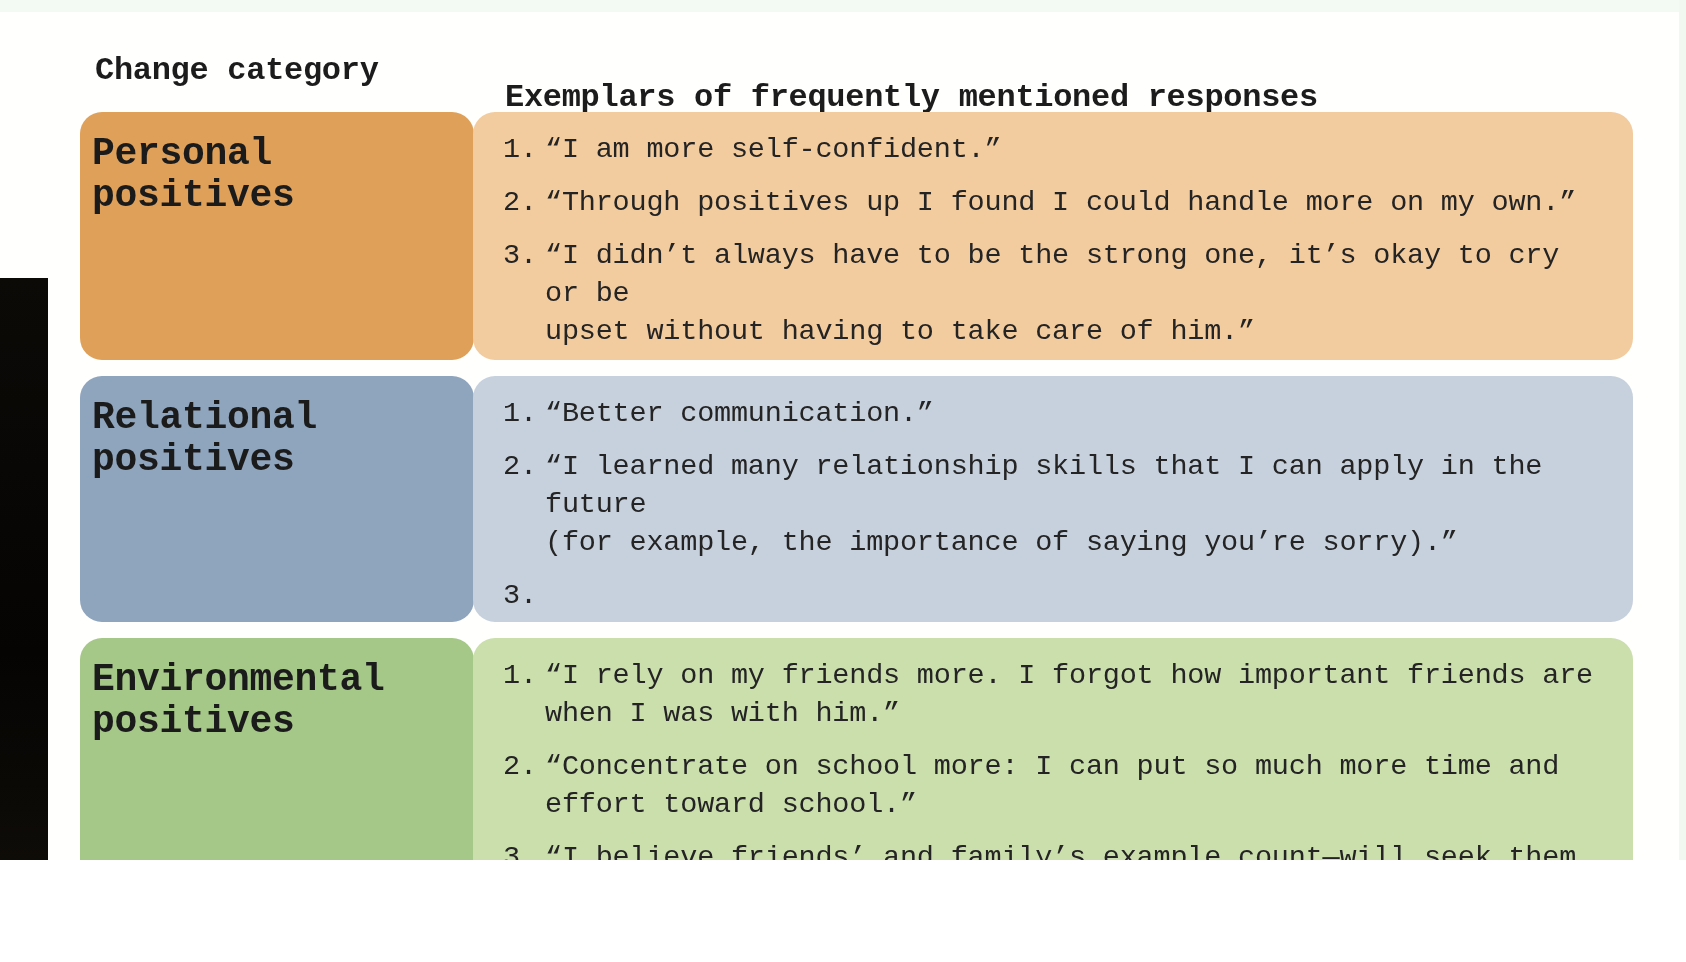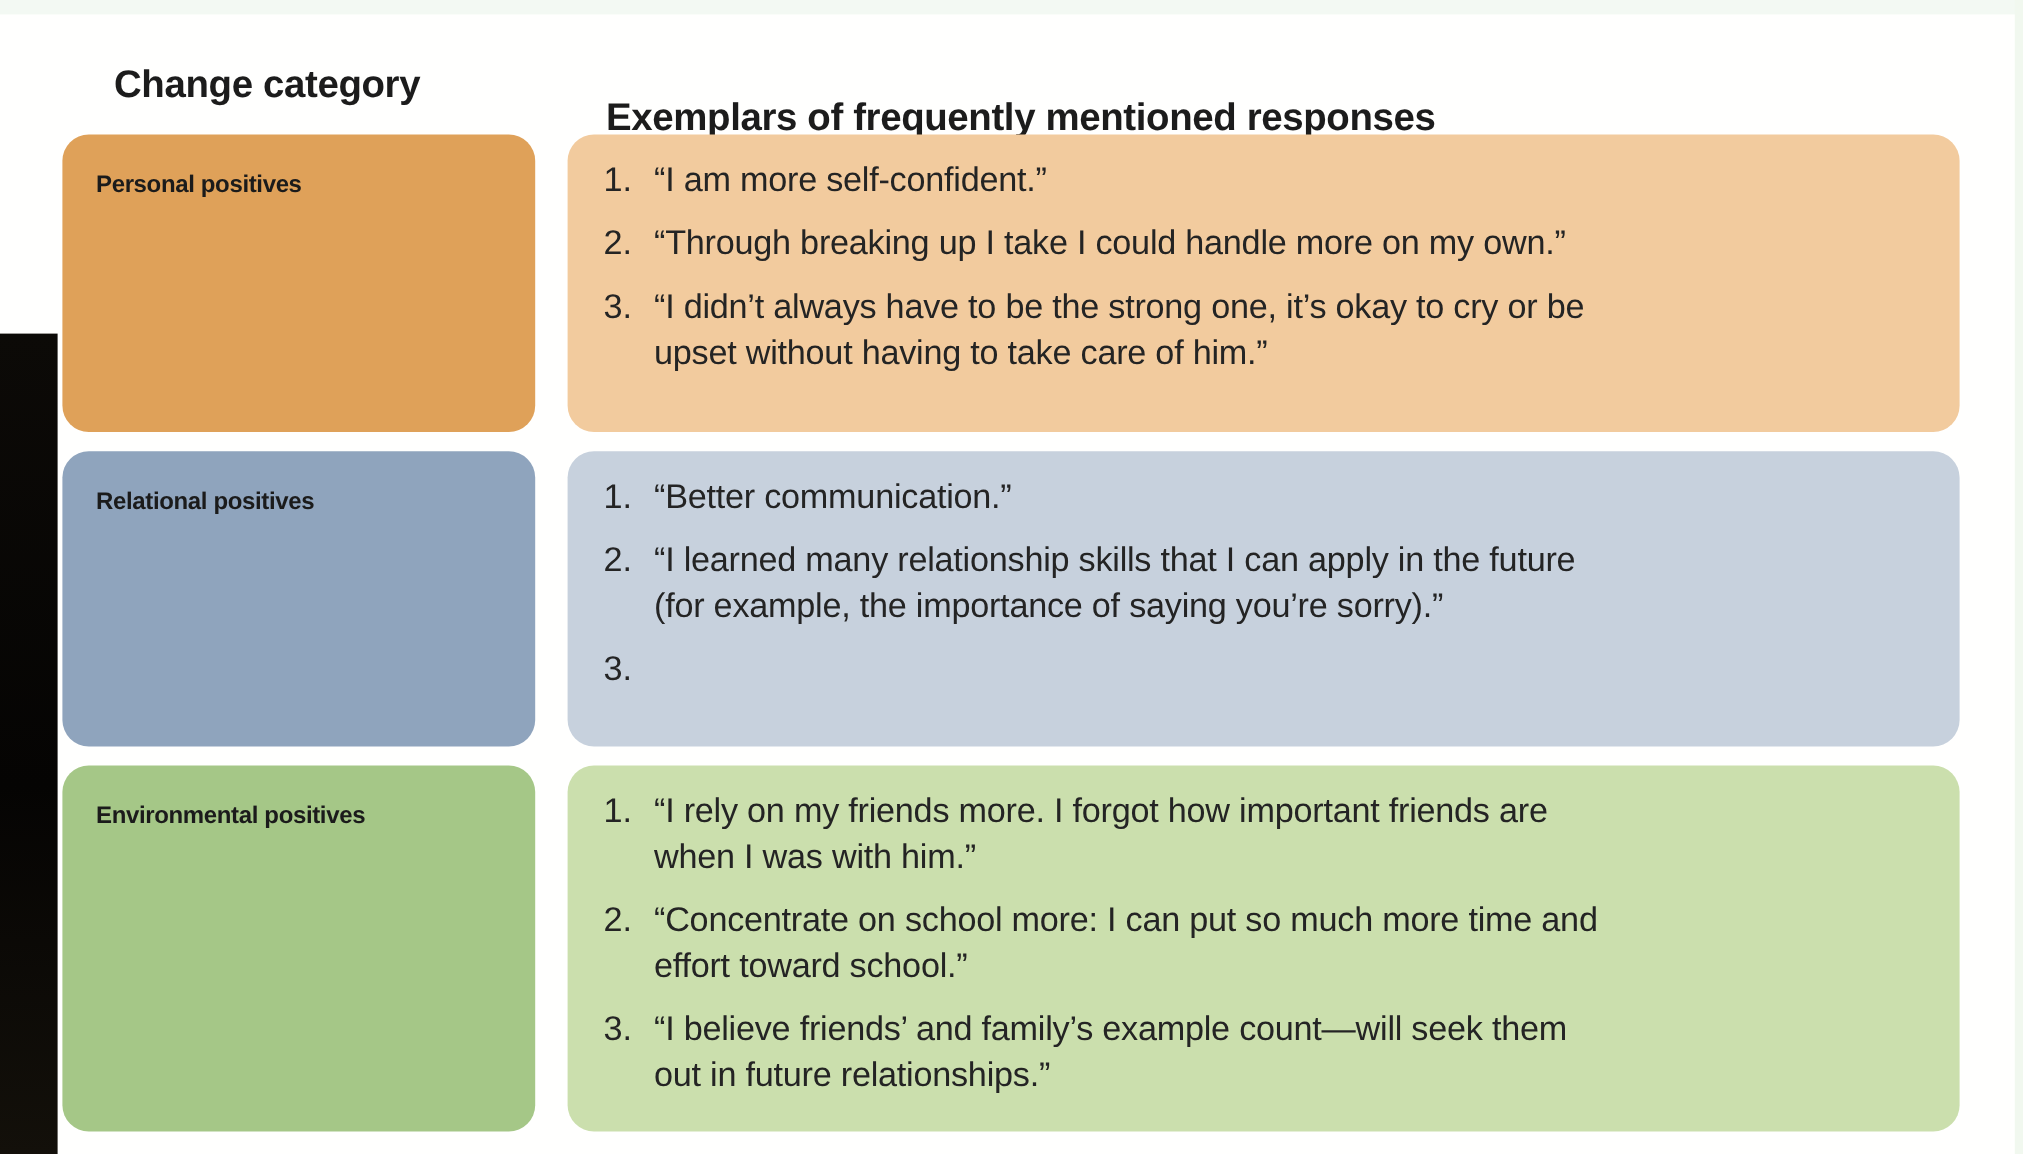--- a/index.html
+++ b/index.html
@@ -1,22 +1,22 @@
 <!DOCTYPE html>
 <html><head>
 <meta charset="utf-8">
 <style>
   html, body { margin: 0; padding: 0; background: #ffffff; }
   .page {
     position: relative;
     width: 1686px;
-    height: 962px;
+    height: 860px;
     background: #fffffe;
     overflow: hidden;
-    font-family: Liberation Sans, sans-serif;
+    font-family: Liberation Mono, monospace;
   }
   .top-strip {
     position: absolute; left: 0; top: 0; width: 1686px; height: 12px;
     background: #f3f9f3;
   }
   .right-strip {
     position: absolute; right: 0; top: 0; width: 7px; height: 962px;
     background: #f1f8ef;
   }
   .black-bar {
@@ -25,24 +25,24 @@
   }
   .header-label {
     position: absolute; top: 52px;
     font-size: 32px; font-weight: bold; color: #1c1c1c;
     letter-spacing: -0.3px; white-space: nowrap;
   }
   .header-cat { left: 95px; }
   .header-ex  { left: 505px; margin-top: 27px; }
 
   .cat-box {
-    position: absolute; left: 52px; width: 394px;
+    position: absolute; left: 80px; width: 394px;
     border-radius: 22px; box-sizing: border-box;
-    padding: 21px 24px 0 28px;
-    font-size: 20px; font-weight: bold; color: #1b1b1b;
+    padding: 21px 24px 0 12px;
+    font-size: 38px; font-weight: bold; color: #1b1b1b;
     line-height: 42px; letter-spacing: -0.3px;
   }
   .ex-box {
     position: absolute; left: 473px; width: 1160px;
     border-radius: 22px; box-sizing: border-box;
     padding: 19px 24px 0 30px;
     font-size: 28.5px; color: #242424;
   }
   .ex-item { display: flex; margin-bottom: 15px; }
   .ex-num  { width: 42px; flex: none; line-height: 38px; }
@@ -74,21 +74,21 @@
 
   <div class="row0">
     <div class="cat-box">Personal positives</div>
     <div class="ex-box">
       <div class="ex-item">
         <span class="ex-num">1.</span>
         <span class="ex-text">“I am more self-confident.”</span>
       </div>
       <div class="ex-item">
         <span class="ex-num">2.</span>
-        <span class="ex-text">“Through breaking up I take I could handle more on my own.”</span>
+        <span class="ex-text">“Through positives up I found I could handle more on my own.”</span>
       </div>
       <div class="ex-item">
         <span class="ex-num">3.</span>
         <span class="ex-text">“I didn’t always have to be the strong one, it’s okay to cry or be
 upset without having to take care of him.”</span>
       </div>
     </div>
   </div>
 
   <div class="row1">

